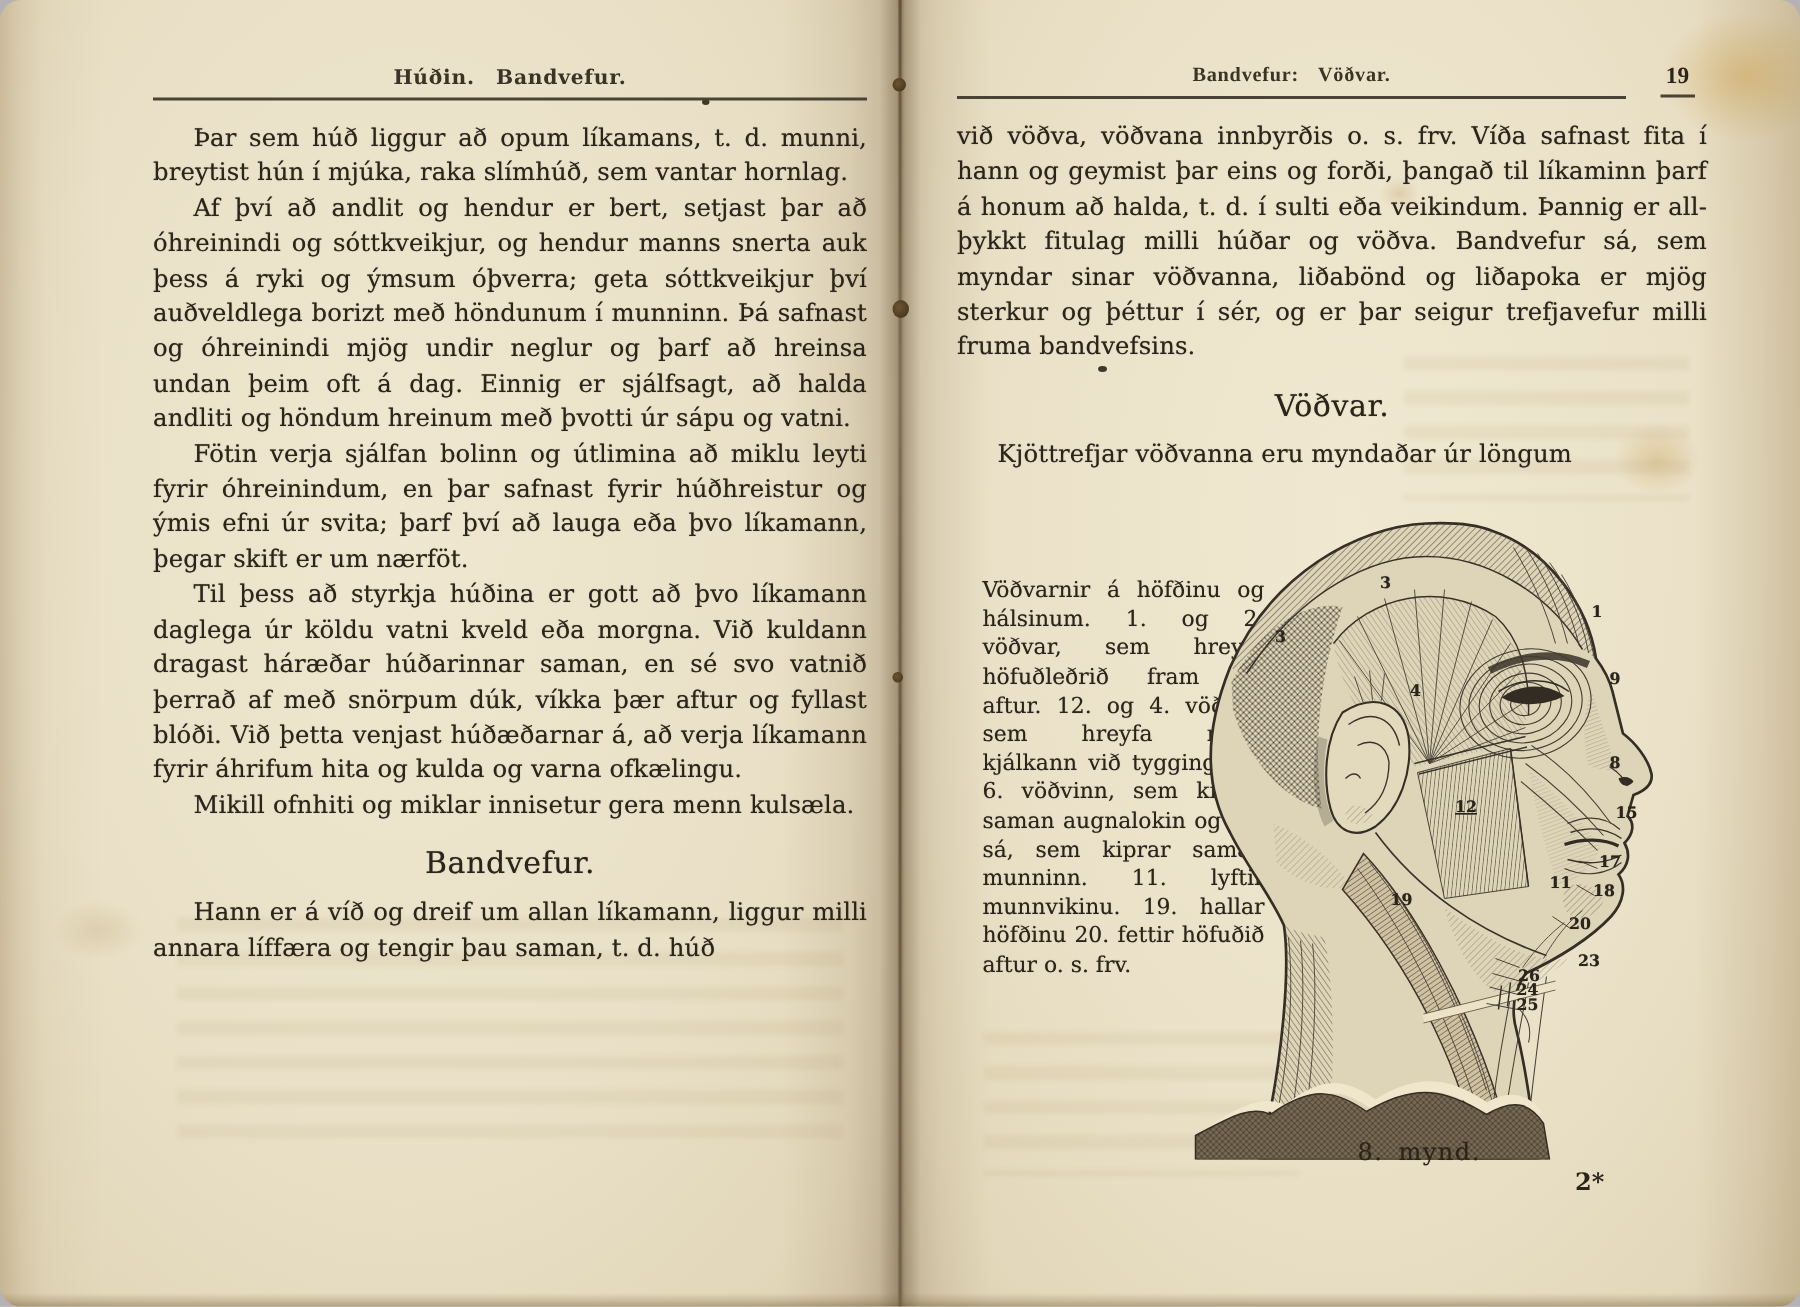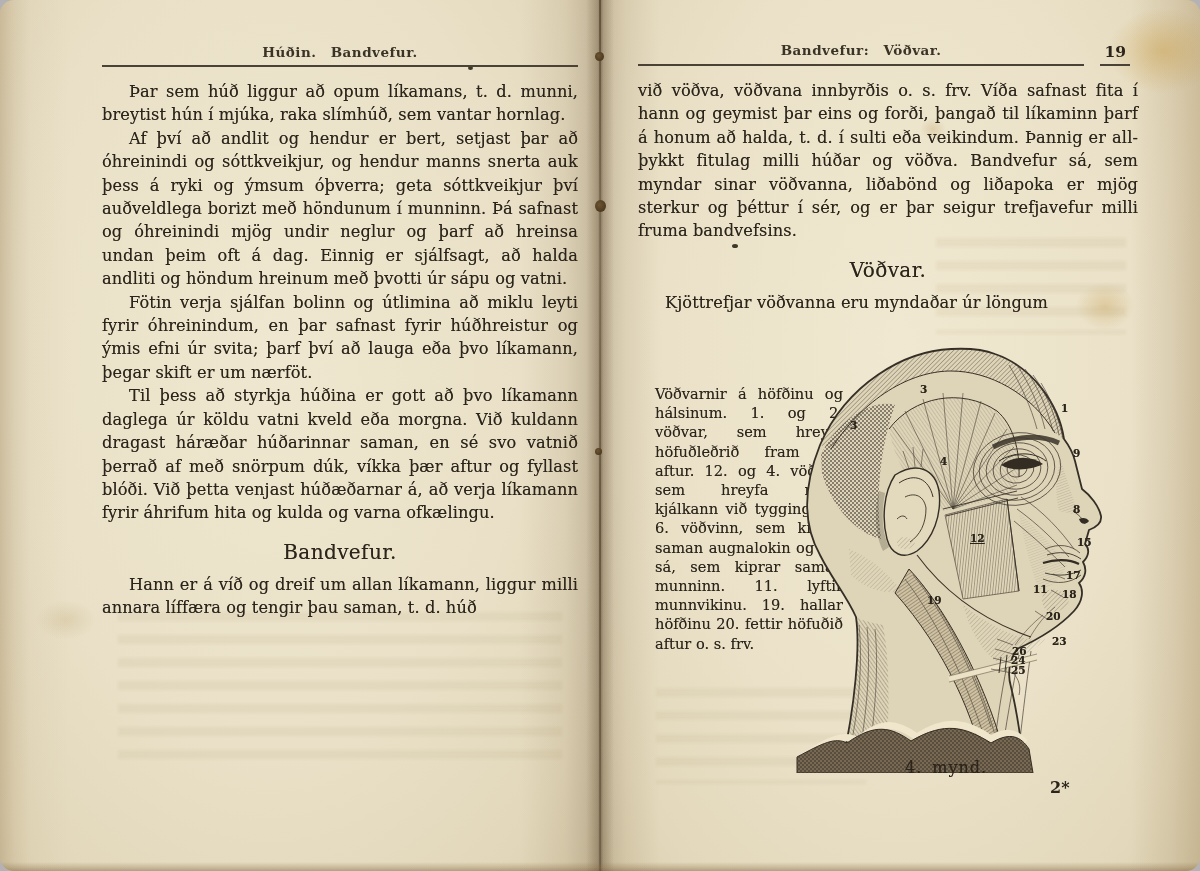--- a/index.html
+++ b/index.html
@@ -37,21 +37,21 @@
     position:absolute;left:586px;top:0;width:28px;height:100%;
     background:linear-gradient(90deg, rgba(0,0,0,0) 0%, rgba(88,66,38,.28) 42%, rgba(60,44,24,.45) 52%, rgba(88,66,38,.26) 62%, rgba(0,0,0,0) 100%);
   }
   .gutter-crease{position:absolute;left:13px;top:0;width:2px;height:100%;background:linear-gradient(180deg,rgba(70,52,28,.55),rgba(70,52,28,.18) 30%,rgba(70,52,28,.5) 60%,rgba(70,52,28,.3));}
   .sew-dot{position:absolute;left:9px;width:9px;height:9px;border-radius:50%;background:radial-gradient(circle at 40% 40%, #6b5432, #3f2f18);}
   .content{position:absolute;}
   .content-left{left:102px;top:44px;width:476px;}
   .content-right{left:38px;top:42px;width:500px;}
   .running-head{font-size:13.5px;font-weight:700;letter-spacing:.5px;color:#3b3426;}
   .rh-left{text-align:center;border-bottom:2.5px solid #4a4234;padding-bottom:5px;margin-bottom:13px;word-spacing:9px;}
-  .rh-right-wrap{position:relative;margin-bottom:13px;}
+  .rh-right-wrap{position:relative;margin-bottom:13px;font-family:Liberation Serif, serif;}
   .rh-right{ text-align:center;border-bottom:2.5px solid #4a4234;padding-bottom:6px;margin-right:54px;word-spacing:9px;}
   .rh-num{position:absolute;right:8px;top:0px;font-size:15.5px;font-weight:700;border-bottom:2px solid #4a4234;padding:0 4px 3px;}
   .bp, .bp-cont{
     margin:0;font-size:16.2px;line-height:23.4px;text-align:justify;
     text-indent:27px;letter-spacing:.1px;
     text-shadow:0 0 .6px rgba(43,36,26,.55);
   }
   .bp-cont{text-indent:0;}
   .section-heading{
     margin:15px 0 9px;text-align:center;font-size:20px;font-weight:400;
@@ -91,20 +91,21 @@
     <div class="stain s4"></div>
     <div class="speck" style="left:468px;top:66px;width:5px;height:4px;"></div>
     <div class="content content-left">
       <div class="running-head rh-left">Húðin. Bandvefur.</div>
       <div>
 
       <p class="bp">Þar sem húð liggur að opum líkamans, t. d. munni, breytist hún í mjúka, raka slímhúð, sem vantar hornlag.</p>
           <p class="bp">Af því að andlit og hendur er bert, setjast þar að óhreinindi og sóttkveikjur, og hendur manns snerta auk þess á ryki og ýmsum óþverra; geta sóttkveikjur því auðveldlega borizt með höndunum í munninn. Þá safnast og óhreinindi mjög undir neglur og þarf að hreinsa undan þeim oft á dag. Einnig er sjálfsagt, að halda andliti og höndum hreinum með þvotti úr sápu og vatni.</p>
           <p class="bp">Fötin verja sjálfan bolinn og útlimina að miklu leyti fyrir óhreinindum, en þar safnast fyrir húðhreistur og ýmis efni úr svita; þarf því að lauga eða þvo líkamann, þegar skift er um nærföt.</p>
           <p class="bp">Til þess að styrkja húðina er gott að þvo líkamann daglega úr köldu vatni kveld eða morgna. Við kuldann dragast háræðar húðarinnar saman, en sé svo vatnið þerrað af með snörpum dúk, víkka þær aftur og fyllast blóði. Við þetta venjast húðæðarnar á, að verja líkamann fyrir áhrifum hita og kulda og varna ofkælingu.</p>
+          <p class="bp">Mikill ofnhiti og miklar innisetur gera menn kulsæla.</p>
         </div>
       <h2 class="section-heading">Bandvefur.</h2>
       <div>
 
       <p class="bp">Hann er á víð og dreif um allan líkamann, liggur milli annara líffæra og tengir þau saman, t. d. húð</p>
         </div>
     </div>
   </div>
 
   <div class="page page-right">
@@ -294,21 +295,21 @@
           <span class="fig-num" style="left: 243px; top: 247px;">11</span>
           <span class="fig-num" style="left: 272px; top: 252px;">18</span>
           <span class="fig-num" style="left: 256px; top: 274px;">20</span>
           <span class="fig-num" style="left: 137px; top: 258px;">19</span>
           <span class="fig-num" style="left: 222px; top: 299px; margin-left: 40px;">23</span>
           <span class="fig-num" style="left: 222px; top: 309px;">26</span>
           <span class="fig-num" style="left: 221px; top: 318px;">24</span>
           <span class="fig-num" style="left: 221px; top: 328px;">25</span>
         </div>
 
-      <div class="fig-bottom-caption">4. mynd.</div>
+      <div class="fig-bottom-caption">8. mynd.</div>
       <div class="signature-mark">2*</div>
     </div>
   </div>
 
   <div class="gutter">
     <div class="gutter-crease"></div>
     <div class="sew-dot" style="top:52px;"></div>
     <div class="sew-dot" style="top:200px;width:11px;height:12px;"></div>
     <div class="sew-dot" style="top:448px;width:7px;height:7px;"></div>
   </div>

